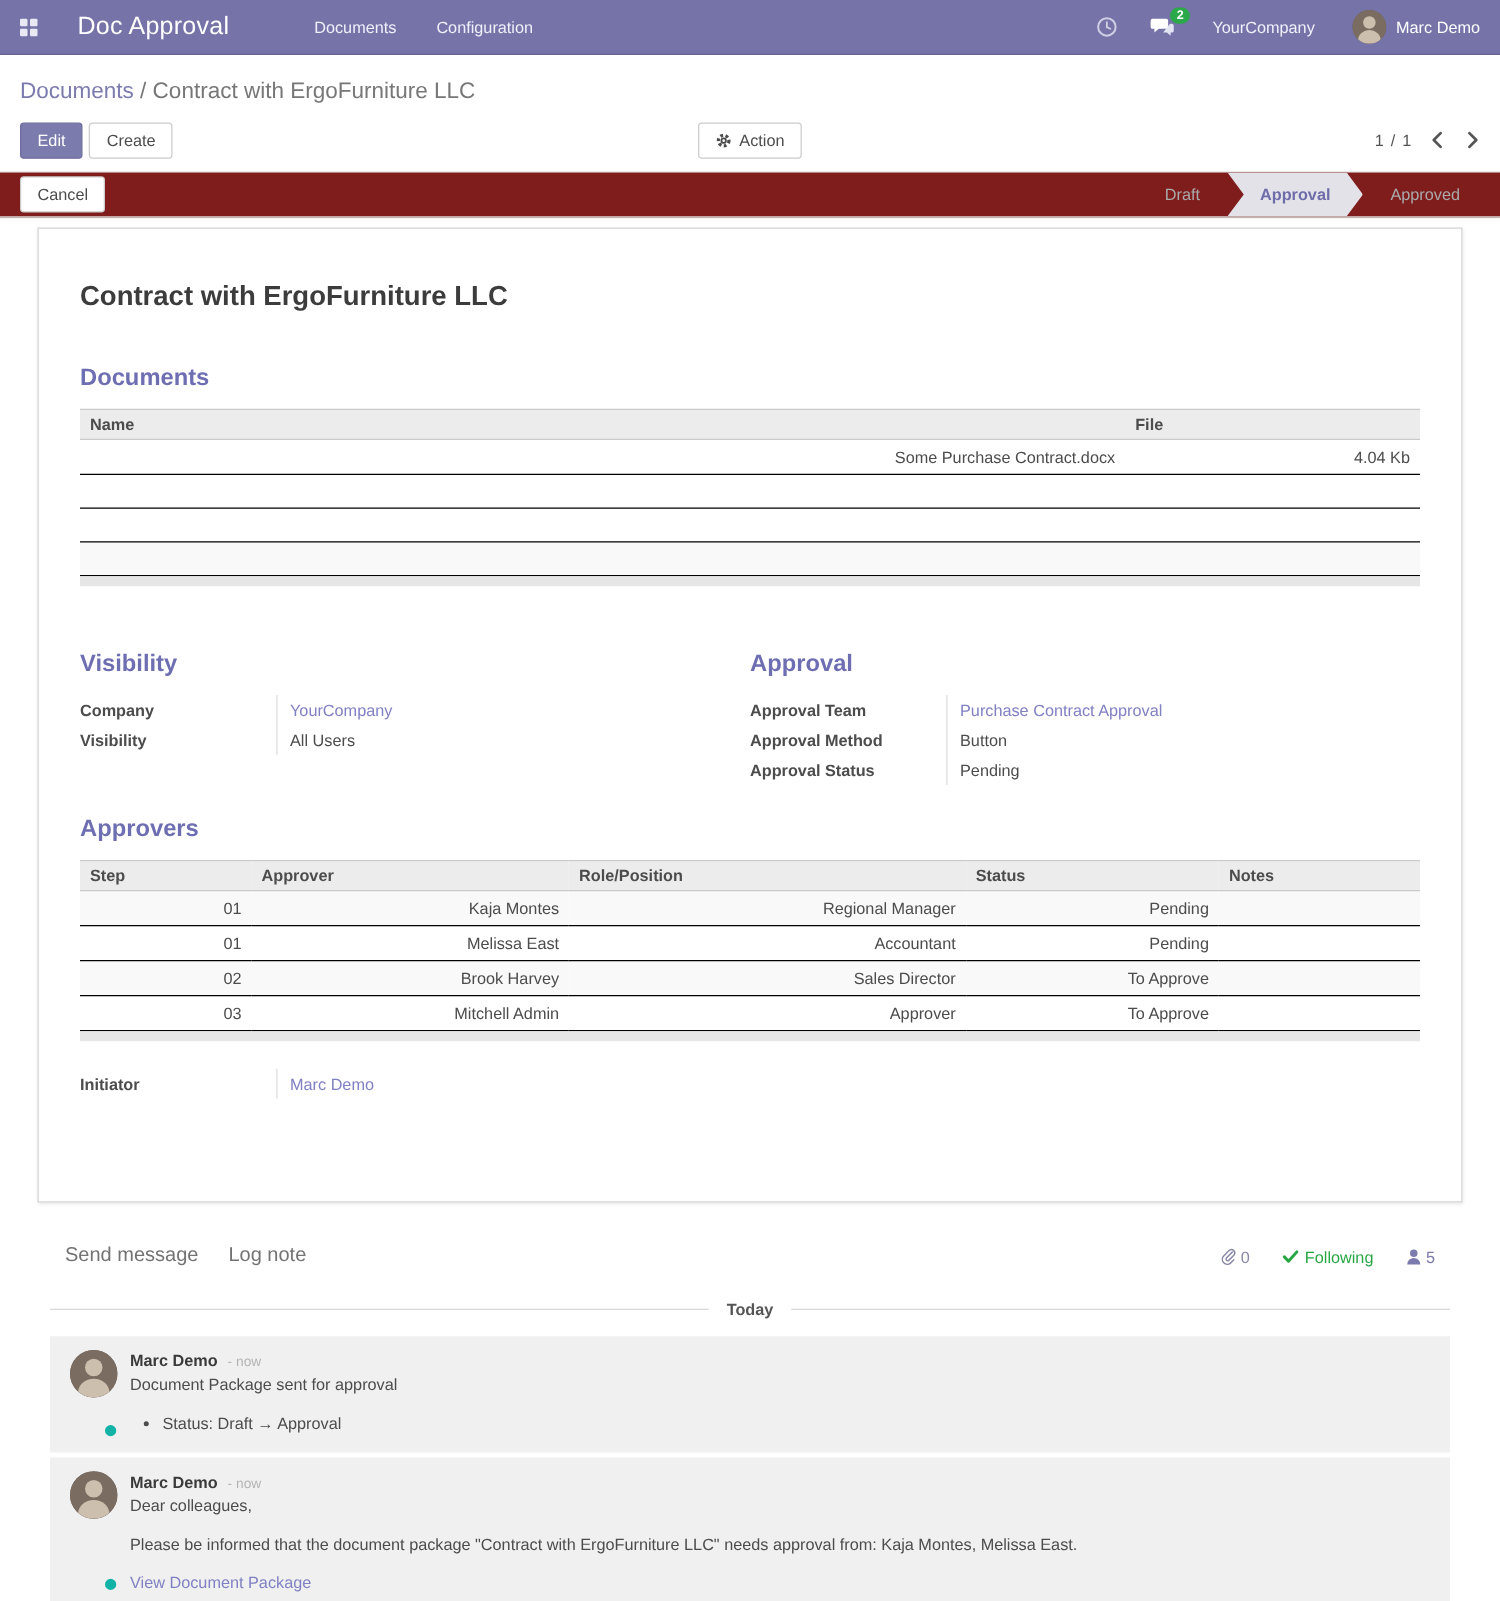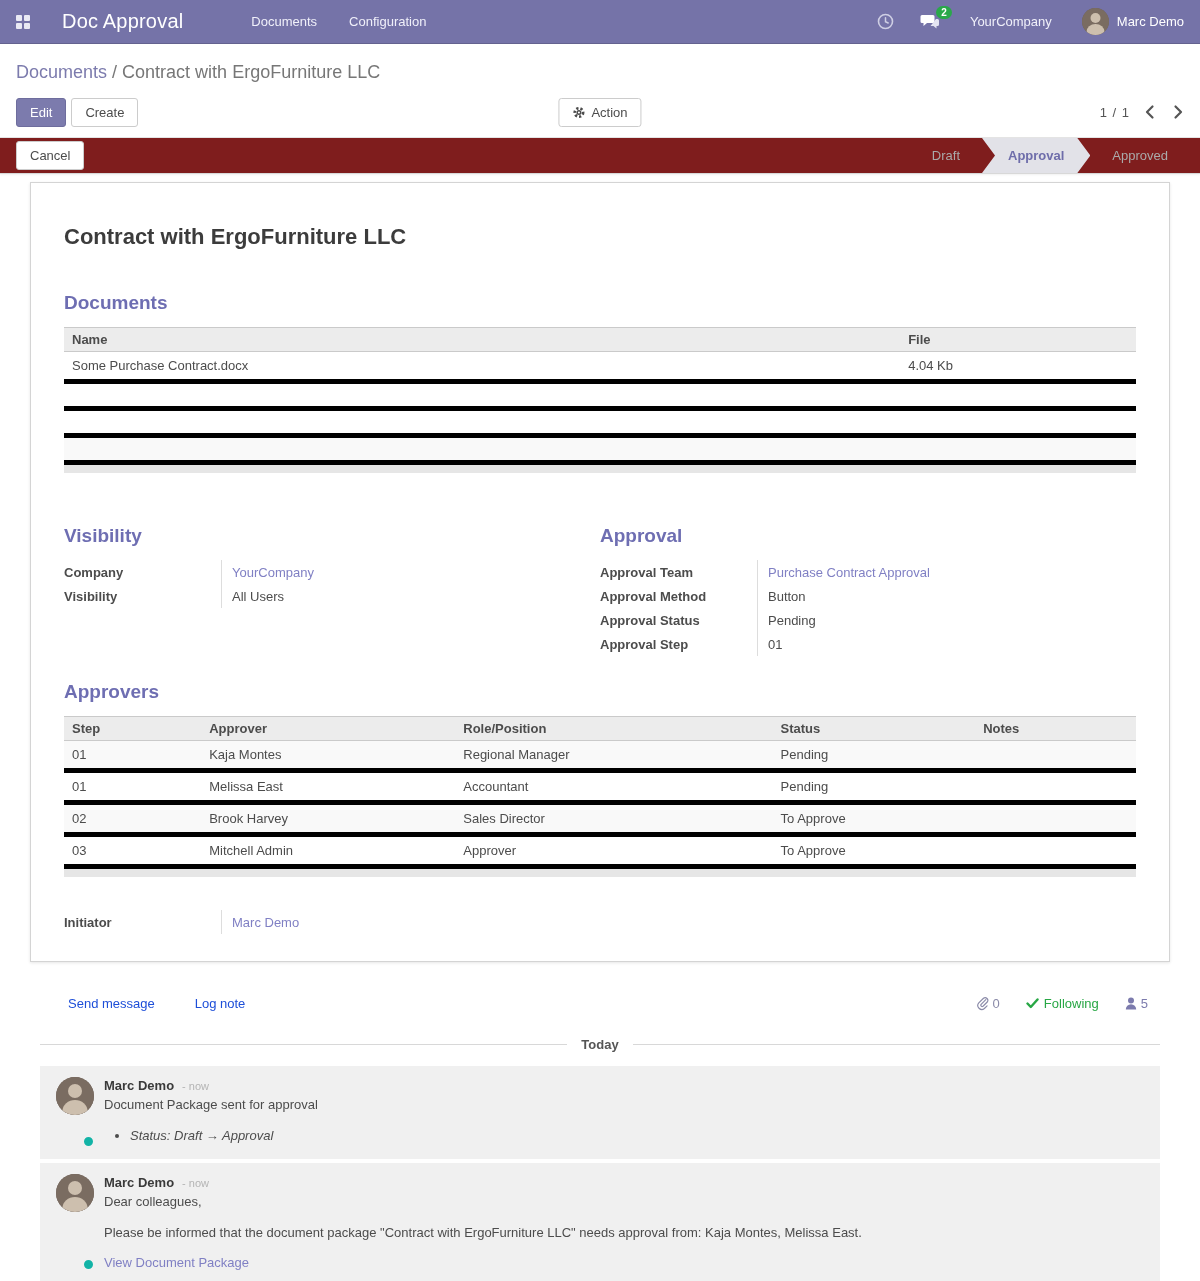--- a/index.html
+++ b/index.html
@@ -51,61 +51,61 @@
   
   .sheet-wrap { padding:8px 30px 0; }
   .sheet { background:#fff; border:1px solid #d4d4d4; box-shadow:0 1px 3px rgba(0,0,0,.1);
     height:780px; padding:41px 33px 0; }
   .sheet-title { font-size:22px; font-weight:bold; color:#3c3c3c; margin-bottom:42px; }
   .section-heading { font-size:19px; font-weight:bold; color:#6e6eb2; margin-bottom:13px; }
 
   table.o-list { width:100%; border-collapse:collapse; table-layout:fixed; }
   table.o-list th { background:#ececec; border-top:1px solid #cacaca; border-bottom:1px solid #cacaca;
     text-align:left; font-size:13px; font-weight:bold; color:#4c4c4c; padding:4px 8px; height:24px; cursor:pointer; }
-  table.o-list td { border-bottom:5px solid #000000; padding:6px 8px; height:27px; font-size:13px; }
+  table.o-list td { border-bottom:1px solid #000000; padding:6px 8px; height:27px; font-size:13px;text-align:right; }
   .table-footer { height:8px; background:#e6e6e6; }
   .docs-table tbody tr:nth-child(3) { background:#f9f9f9; }
   .appr-table tbody tr:nth-child(odd) { background:#f9f9f9; }
 
   .group-row { display:flex; margin-top:52px; }
   .group { width:50%; }
   .field-rows { display:table; }
   .field-row { display:table-row; }
   .field-label { display:table-cell; width:157px; font-weight:bold; font-size:13px;
     color:#4c4c4c; padding:3px 0; height:24px; vertical-align:middle; }
   .field-value { display:table-cell; border-left:1px solid #ddd; padding:3px 0 3px 10px;
     font-size:13px; vertical-align:middle; min-width:220px; }
   .link { color:#8080c4; cursor:pointer; }
 
   .approvers-block { margin-top:25px; }
-  .initiator-row { margin-top:33px; }
+  .initiator-row { margin-top:22px; }
 
   
   .chatter { padding:34px 40px 0; }
   .chatter-topbar { display:flex; align-items:center; padding:0 12px; }
-  .chat-btn { color:#1d4ed8; font-size:13px; margin-right:24px; cursor:pointer;margin-left:16px; }
+  .chat-btn { color:#737373; font-size:16px; margin-right:24px; cursor:pointer; }
   .chatter-right { margin-left:auto; display:flex; align-items:center; gap:26px; }
   .attach { display:flex; align-items:center; gap:4px; color:#8a8aa8; cursor:pointer; }
   .following { display:flex; align-items:center; gap:5px; color:#28a745; cursor:pointer; font-size:13px; }
   .followers { display:flex; align-items:center; gap:4px; color:#7c7bad; cursor:pointer; font-size:13px; }
   .today-divider { display:flex; align-items:center; margin:26px 0 14px; }
   .today-divider::before,.today-divider::after { content:""; flex:1; height:1px; background:#d8d8d8; }
   .today-divider span { padding:0 14px; font-weight:bold; color:#555; font-size:13px; }
 
   .message { background:#f0f0f0; padding:11px 16px 12px; display:flex; gap:10px; margin-bottom:4px; }
   .msg-avatar { position:relative; flex:none; }
   .avatar-lg { width:38px; height:38px; border-radius:50%; background:#6b5f57; overflow:hidden; }
   .status-dot { position:absolute; right:-1px; bottom:-1px; width:13px; height:13px;
     border-radius:50%; background:#12b3a6; border:2px solid #f0f0f0; }
   .msg-body { flex:1; padding-top:1px; }
   .msg-head { display:flex; align-items:baseline; gap:8px; margin-bottom:3px; }
   .msg-author { font-weight:bold; color:#3a3a3a; font-size:13px; cursor:pointer; }
   .msg-time { color:#b4b4b4; font-size:11px; }
   .msg-text { font-size:13px; color:#4c4c4c; line-height:18px; }
-  .msg-list { margin:14px 0 4px 26px;font-style:italic; }
+  .msg-list { margin:14px 0 4px 26px; }
   .msg-list li { font-size:13px; color:#4c4c4c; }
   .msg-para { margin-top:13px; }
   .msg-link { margin-top:13px; color:#8080c4; font-size:13px; cursor:pointer; }
 </style>
 </head>
 <body>
 
 <div class="navbar">
   <div class="apps-icon">
     <span></span>
@@ -254,24 +254,20 @@
             <div class="field-label">Approval Team</div>
             <div class="field-value"><span class="link">Purchase Contract Approval</span></div>
           </div>
           <div class="field-row">
             <div class="field-label">Approval Method</div>
             <div class="field-value">Button</div>
           </div>
           <div class="field-row">
             <div class="field-label">Approval Status</div>
             <div class="field-value">Pending</div>
-          </div>
-          <div class="field-row">
-            <div class="field-label">Approval Step</div>
-            <div class="field-value">01</div>
           </div>
         </div>
       </div>
     </div>
 
     <div class="approvers-block">
       <div class="section-heading">Approvers</div>
       <table class="o-list appr-table">
         <colgroup>
           <col style="width:12.8%">

